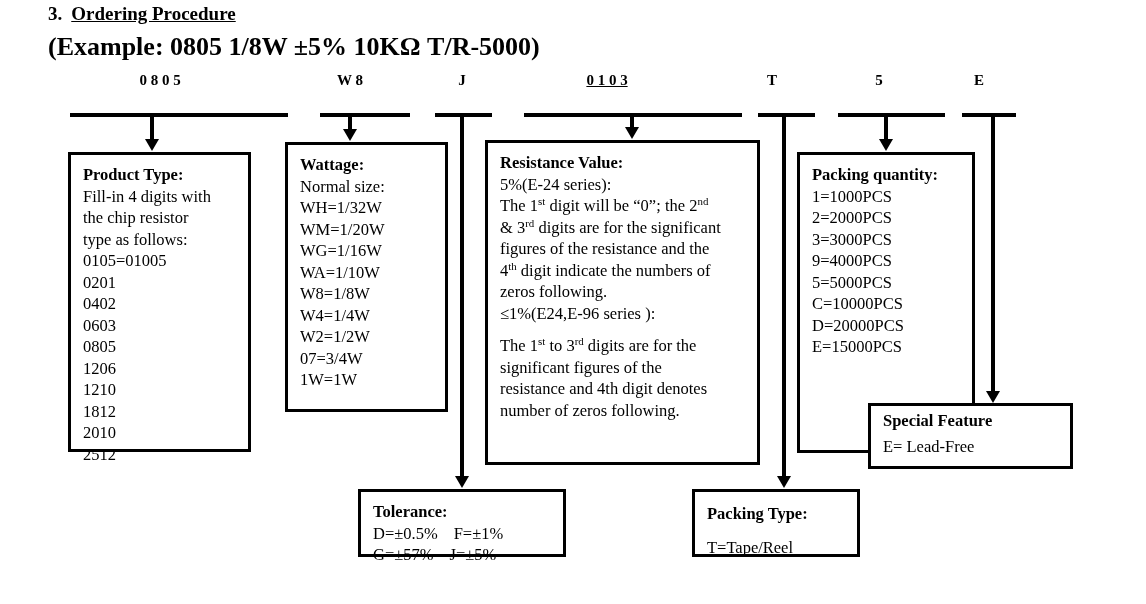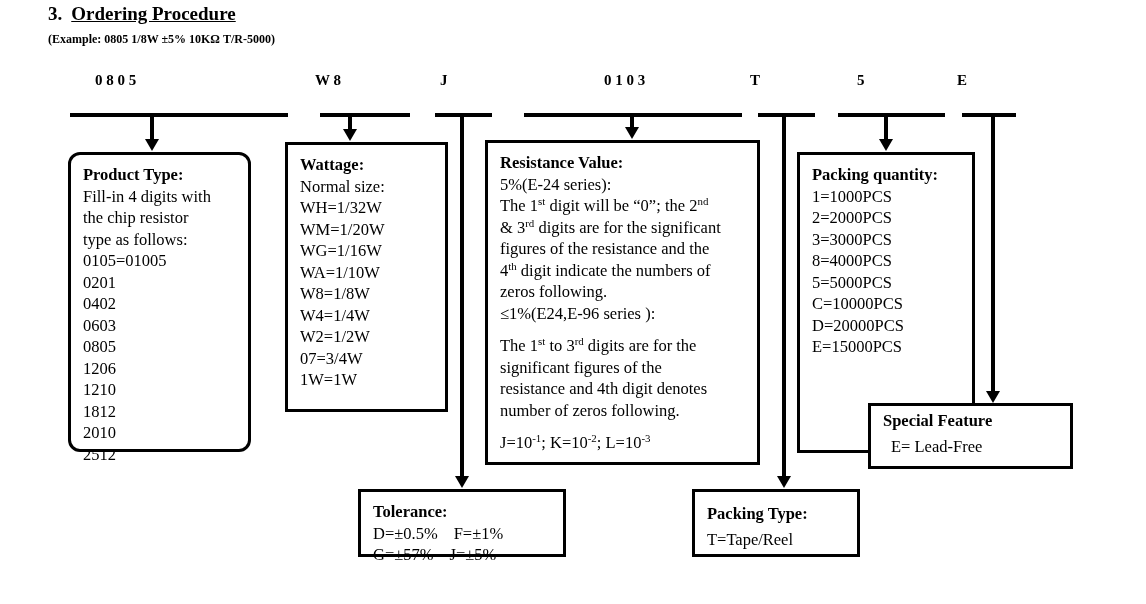--- a/index.html
+++ b/index.html
@@ -29,30 +29,31 @@
     font-size: 19px;
     font-weight: bold;
     white-space: nowrap;
   }
   .heading .num { margin-right: 9px; }
   .heading .ttl { text-decoration: underline; font-family: Liberation Serif, serif; }
   .subheading {
     position: absolute;
     left: 48px;
     top: 32px;
-    font-size: 12px;
+    font-size: 26px;
     font-weight: bold;
     white-space: nowrap;
   }
   
   .code-seg {
     position: absolute;
     top: 72px;
     font-size: 15px;
     font-weight: bold;
+    text-align: center;
     white-space: nowrap;
   }
   
   .bar {
     position: absolute;
     height: 4px;
     background: #000;
   }
   .stem {
     position: absolute;
@@ -93,21 +94,21 @@
 <div class="page">
 
   <div class="heading">
     <span class="num">3.</span><span class="ttl">Ordering Procedure</span>
   </div>
   <div class="subheading">(Example: 0805 1/8W ±5% 10KΩ T/R-5000)</div>
 
   <div class="code-seg" style="left:95px; width:130px;">0  8  0  5</div>
   <div class="code-seg" style="left:315px; width:70px;">W  8</div>
   <div class="code-seg" style="left:440px; width:44px;">J</div>
-  <div class="code-seg" style="left:604px; width:126px;">0  1  0  3</div>
+  <div class="code-seg" style="left:544px; width:126px;text-decoration:underline;">0  1  0  3</div>
   <div class="code-seg" style="left:750px; width:44px;">T</div>
   <div class="code-seg" style="left:857px; width:44px;">5</div>
   <div class="code-seg" style="left:957px; width:44px;">E</div>
 
   <div class="bar" style="left:70px;  top:113px; width:218px;"></div>
   <div class="stem" style="left:150px; top:115px; height:26px;"></div>
   <div class="arrowhead" style="left:145px; top:139px;"></div>
 
   <div class="bar" style="left:320px; top:113px; width:90px;"></div>
   <div class="stem" style="left:348px; top:115px; height:16px;"></div>
@@ -126,21 +127,21 @@
   <div class="arrowhead" style="left:777px; top:476px;"></div>
 
   <div class="bar" style="left:838px; top:113px; width:107px;"></div>
   <div class="stem" style="left:884px; top:115px; height:26px;"></div>
   <div class="arrowhead" style="left:879px; top:139px;"></div>
 
   <div class="bar" style="left:962px; top:113px; width:54px;"></div>
   <div class="stem" style="left:991px; top:115px; height:277px;"></div>
   <div class="arrowhead" style="left:986px; top:391px;"></div>
 
-  <div class="box" style="left:68px; top:152px; width:183px; height:300px;border-radius:12px;">
+  <div class="box" style="left:68px; top:152px; width:183px; height:300px;">
     <span class="title">Product Type:</span>
     <span class="line">Fill-in 4 digits with</span>
     <span class="line">the chip resistor</span>
     <span class="line">type as follows:</span>
     <span class="line">0105=01005</span>
     <span class="line">0201</span>
     <span class="line">0402</span>
     <span class="line">0603</span>
     <span class="line">0805</span>
     <span class="line">1206</span>
@@ -172,44 +173,43 @@
     <span class="line">figures of the resistance and the</span>
     <span class="line"><span>4</span><sup>th</sup><span> digit indicate the numbers of</span></span>
     <span class="line">zeros following.</span>
     <span class="line">≤1%(E24,E-96 series ):</span>
     <span class="gap"></span>
     <span class="line"><span>The 1</span><sup>st</sup><span> to 3</span><sup>rd</sup><span> digits are for the</span></span>
     <span class="line">significant figures of the</span>
     <span class="line">resistance and 4th digit denotes</span>
     <span class="line">number of zeros following.</span>
     <span class="gap"></span>
-    <span class="line"><span>J=10</span><sup>-1</sup><span>; K=10</span><sup>-2</sup><span>; L=10</span><sup>-3</sup></span>
   </div>
 
   <div class="box" style="left:797px; top:152px; width:178px; height:301px;font-family:Liberation Serif, serif;">
     <span class="title">Packing quantity:</span>
     <span class="line">1=1000PCS</span>
     <span class="line">2=2000PCS</span>
     <span class="line">3=3000PCS</span>
-    <span class="line">8=4000PCS</span>
+    <span class="line">9=4000PCS</span>
     <span class="line">5=5000PCS</span>
     <span class="line">C=10000PCS</span>
     <span class="line">D=20000PCS</span>
     <span class="line">E=15000PCS</span>
   </div>
 
   <div class="box" style="left:868px; top:403px; width:205px; height:66px; padding-top:4px;">
     <span class="title">Special Feature</span>
-    <span class="line" style="margin-top:4px;margin-left:8px;">E= Lead-Free</span>
+    <span class="line" style="margin-top:4px;">E= Lead-Free</span>
   </div>
 
   <div class="box" style="left:358px; top:489px; width:208px; height:68px;">
     <span class="title">Tolerance:</span>
     <span class="tol-line"><span>D=±0.5%</span><span class="c2">F=±1%</span></span>
     <span class="tol-line"><span>G=±57%</span><span class="c2">J=±5%</span></span>
   </div>
 
   <div class="box" style="left:692px; top:489px; width:168px; height:68px; padding-top:11px;">
     <span class="title">Packing Type:</span>
-    <span class="line" style="margin-top:4px;">T=Tape/Reel</span>
+    <span class="line" style="margin-top:12px;text-decoration:underline;">T=Tape/Reel</span>
   </div>
 
 </div>
 
 </body></html>

